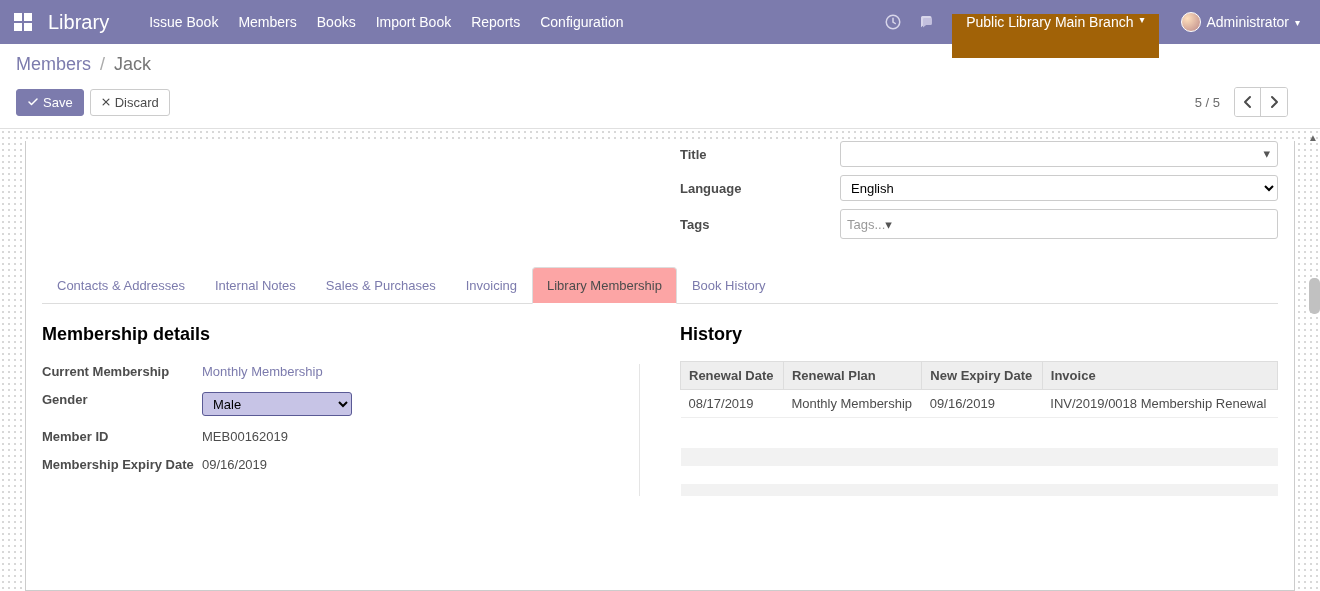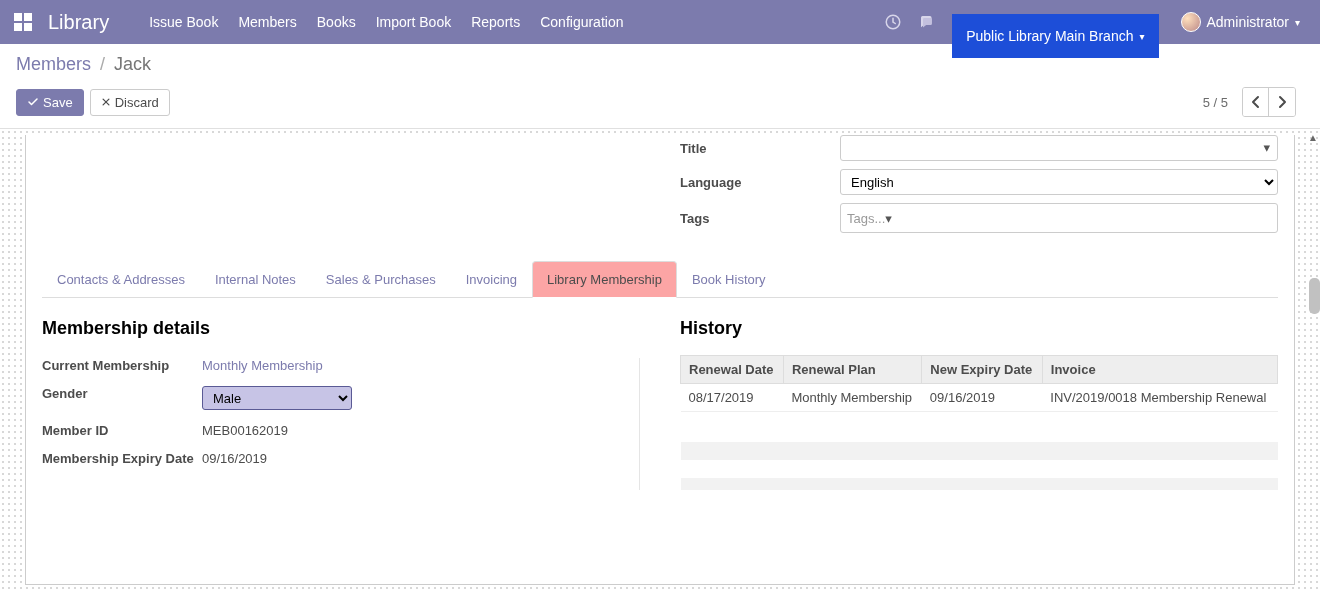--- a/index.html
+++ b/index.html
@@ -7,42 +7,42 @@
 
 
 .topnav { background: #7c7bad; height: 44px; display: flex; align-items: center; color: #fff; padding: 0 12px; }
 .topnav .apps-icon { width: 22px; height: 22px; margin-right: 14px; display: flex; flex-wrap: wrap; align-content: center; justify-content: center; cursor: pointer; }
 .topnav .apps-icon span { width: 8px; height: 8px; background: #fff; margin: 1px; display: inline-block; }
 .topnav .brand { font-size: 20px; font-weight: 400; margin-right: 40px; }
 .topnav .menu { display: flex; gap: 20px; }
 .topnav .menu a { color: #fff; text-decoration: none; font-size: 14px; cursor: pointer; }
 .topnav .right { margin-left: auto; display: flex; align-items: center; gap: 16px; }
 .topnav .activity-icon, .topnav .chat-icon { width: 18px; height: 18px; cursor: pointer; }
-.topnav .branch-drop { background: #1d4ed8; padding: 0 14px; height: 44px; display: flex; align-items: center; cursor: pointer; font-size: 14px; margin-right: -2px; margin-top: 28px; }
+.topnav .branch-drop { background: #a16207; padding: 0 14px; height: 44px; display: flex; cursor: pointer; font-size: 14px; margin-right: -2px; margin-top: 28px; }
 .topnav .user-drop { display: flex; align-items: center; cursor: pointer; font-size: 14px; padding: 0 8px; height: 44px; }
 .topnav .avatar { width: 20px; height: 20px; border-radius: 50%; background: radial-gradient(circle at 30% 30%, #ffe0bd, #b88); margin-right: 6px; border: 1px solid #fff; }
 .topnav .caret { margin-left: 6px; font-size: 10px; }
 
 
-.subhead { padding: 10px 24px 0 16px; background: #fff; }
+.subhead { padding: 10px 32px 0 16px; background: #fff; }
 .breadcrumb { font-size: 18px; margin-bottom: 12px; }
 .breadcrumb a { color: #7c7bad; text-decoration: none; cursor: pointer; }
 .breadcrumb .sep { color: #aaa; padding: 0 4px; }
 .breadcrumb .current { color: #777; }
 .actionrow { display: flex; align-items: center; }
 .btn-save { background: #7c7bad; color: #fff; border: 1px solid #7c7bad; padding: 5px 10px; font-size: 13px; cursor: pointer; display: flex; align-items: center; gap: 4px; border-radius: 3px; }
 .btn-discard { background: #fff; color: #4c4c4c; border: 1px solid #ccc; padding: 5px 10px; font-size: 13px; margin-left: 6px; cursor: pointer; display: flex; align-items: center; gap: 4px; border-radius: 3px; }
 .pager { margin-left: auto; display: flex; align-items: center; gap: 6px; color: #6c6c6c; font-size: 13px; }
 .pager-btns { display: flex; border: 1px solid #ccc; border-radius: 3px; overflow: hidden; margin-left: 8px; }
 .pager-btn { width: 26px; height: 28px; background: #fff; display: flex; align-items: center; justify-content: center; cursor: pointer; font-size: 16px; color: #4c4c4c; }
 .pager-btn:first-child { border-right: 1px solid #ccc; }
 
 
 .form-outer { position: absolute; left: 0; right: 0; top: 128px; bottom: 0; background-image: radial-gradient(circle, #d8d8d8 1px, transparent 1px); background-size: 6px 6px; overflow-y: auto; border-top: 1px solid #e0e0e0; }
-.form-sheet { max-width: 1270px; margin: 6px auto; background: #fff; border: 1px solid #ccc; border-top: none; min-height: 450px; padding-bottom: 30px; position: relative; }
+.form-sheet { max-width: 1270px; margin: 12px auto; background: #fff; border: 1px solid #ccc; border-top: none; min-height: 450px; padding-bottom: 30px; position: relative; }
 .form-scroll-handle { position: absolute; right: 0; top: 278px; width: 11px; height: 36px; background: #c1c1c1; border-radius: 5px; }
 
 
 .top-fields { display: flex; padding: 0 16px; }
 .top-fields .left { flex: 1; padding-right: 20px; }
 .top-fields .right { flex: 1; padding-left: 20px; }
 .field-row { display: flex; align-items: center; margin-bottom: 8px; }
 .field-row label { width: 160px; font-weight: bold; font-size: 13px; color: #4c4c4c; }
 .field-row .control { flex: 1; }
 .sel { width: 100%; border: 1px solid #ccc; border-radius: 3px; padding: 4px 6px; background: #fff; font-size: 13px; height: 26px; }

